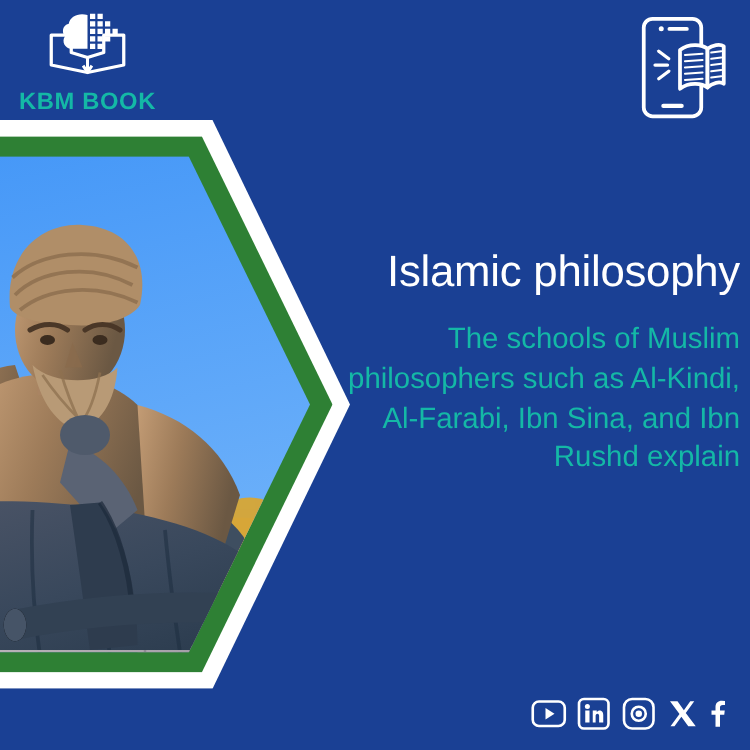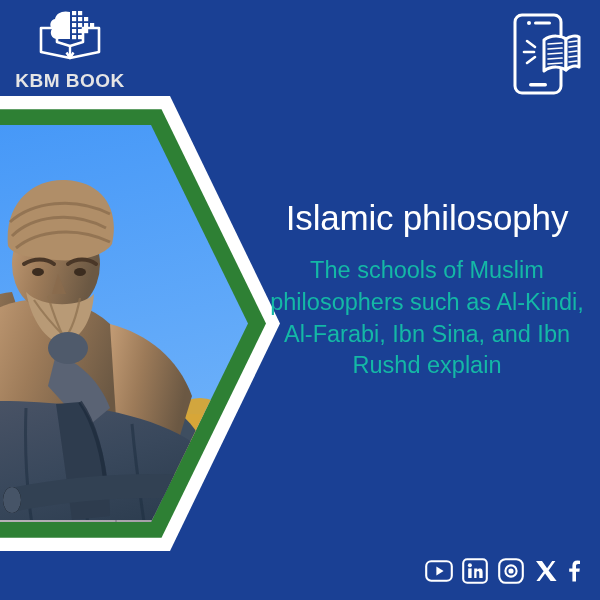--- a/index.html
+++ b/index.html
@@ -25,21 +25,21 @@
     width: 112px;
     text-align: center;
   }
   .brand-mark {
     display: block;
     margin: 0 auto;
   }
   .brand-name {
     display: block;
     margin-top: 2px;
-    color: #e5e5e5;
+    color: #14b8a6;
     font-family: "Liberation Sans Narrow", "Liberation Sans", sans-serif;
     font-size: 19px;
     font-weight: bold;
     letter-spacing: 0.5px;
     white-space: nowrap;
   }
 
   
   .ebook-icon {
     position: absolute;
@@ -74,21 +74,21 @@
 
   
   .scene { position: absolute; inset: 0; }
 
   
   .copy {
     position: absolute;
     left: 262px;
     top: 198px;
     width: 330px;
-    text-align: center;
+    text-align: right;
   }
   .headline {
     margin: 0;
     color: #FFFFFF;
     font-size: 35px;
     font-weight: normal;
     line-height: 1.12;
     letter-spacing: -0.2px;
   }
   .subcopy {

